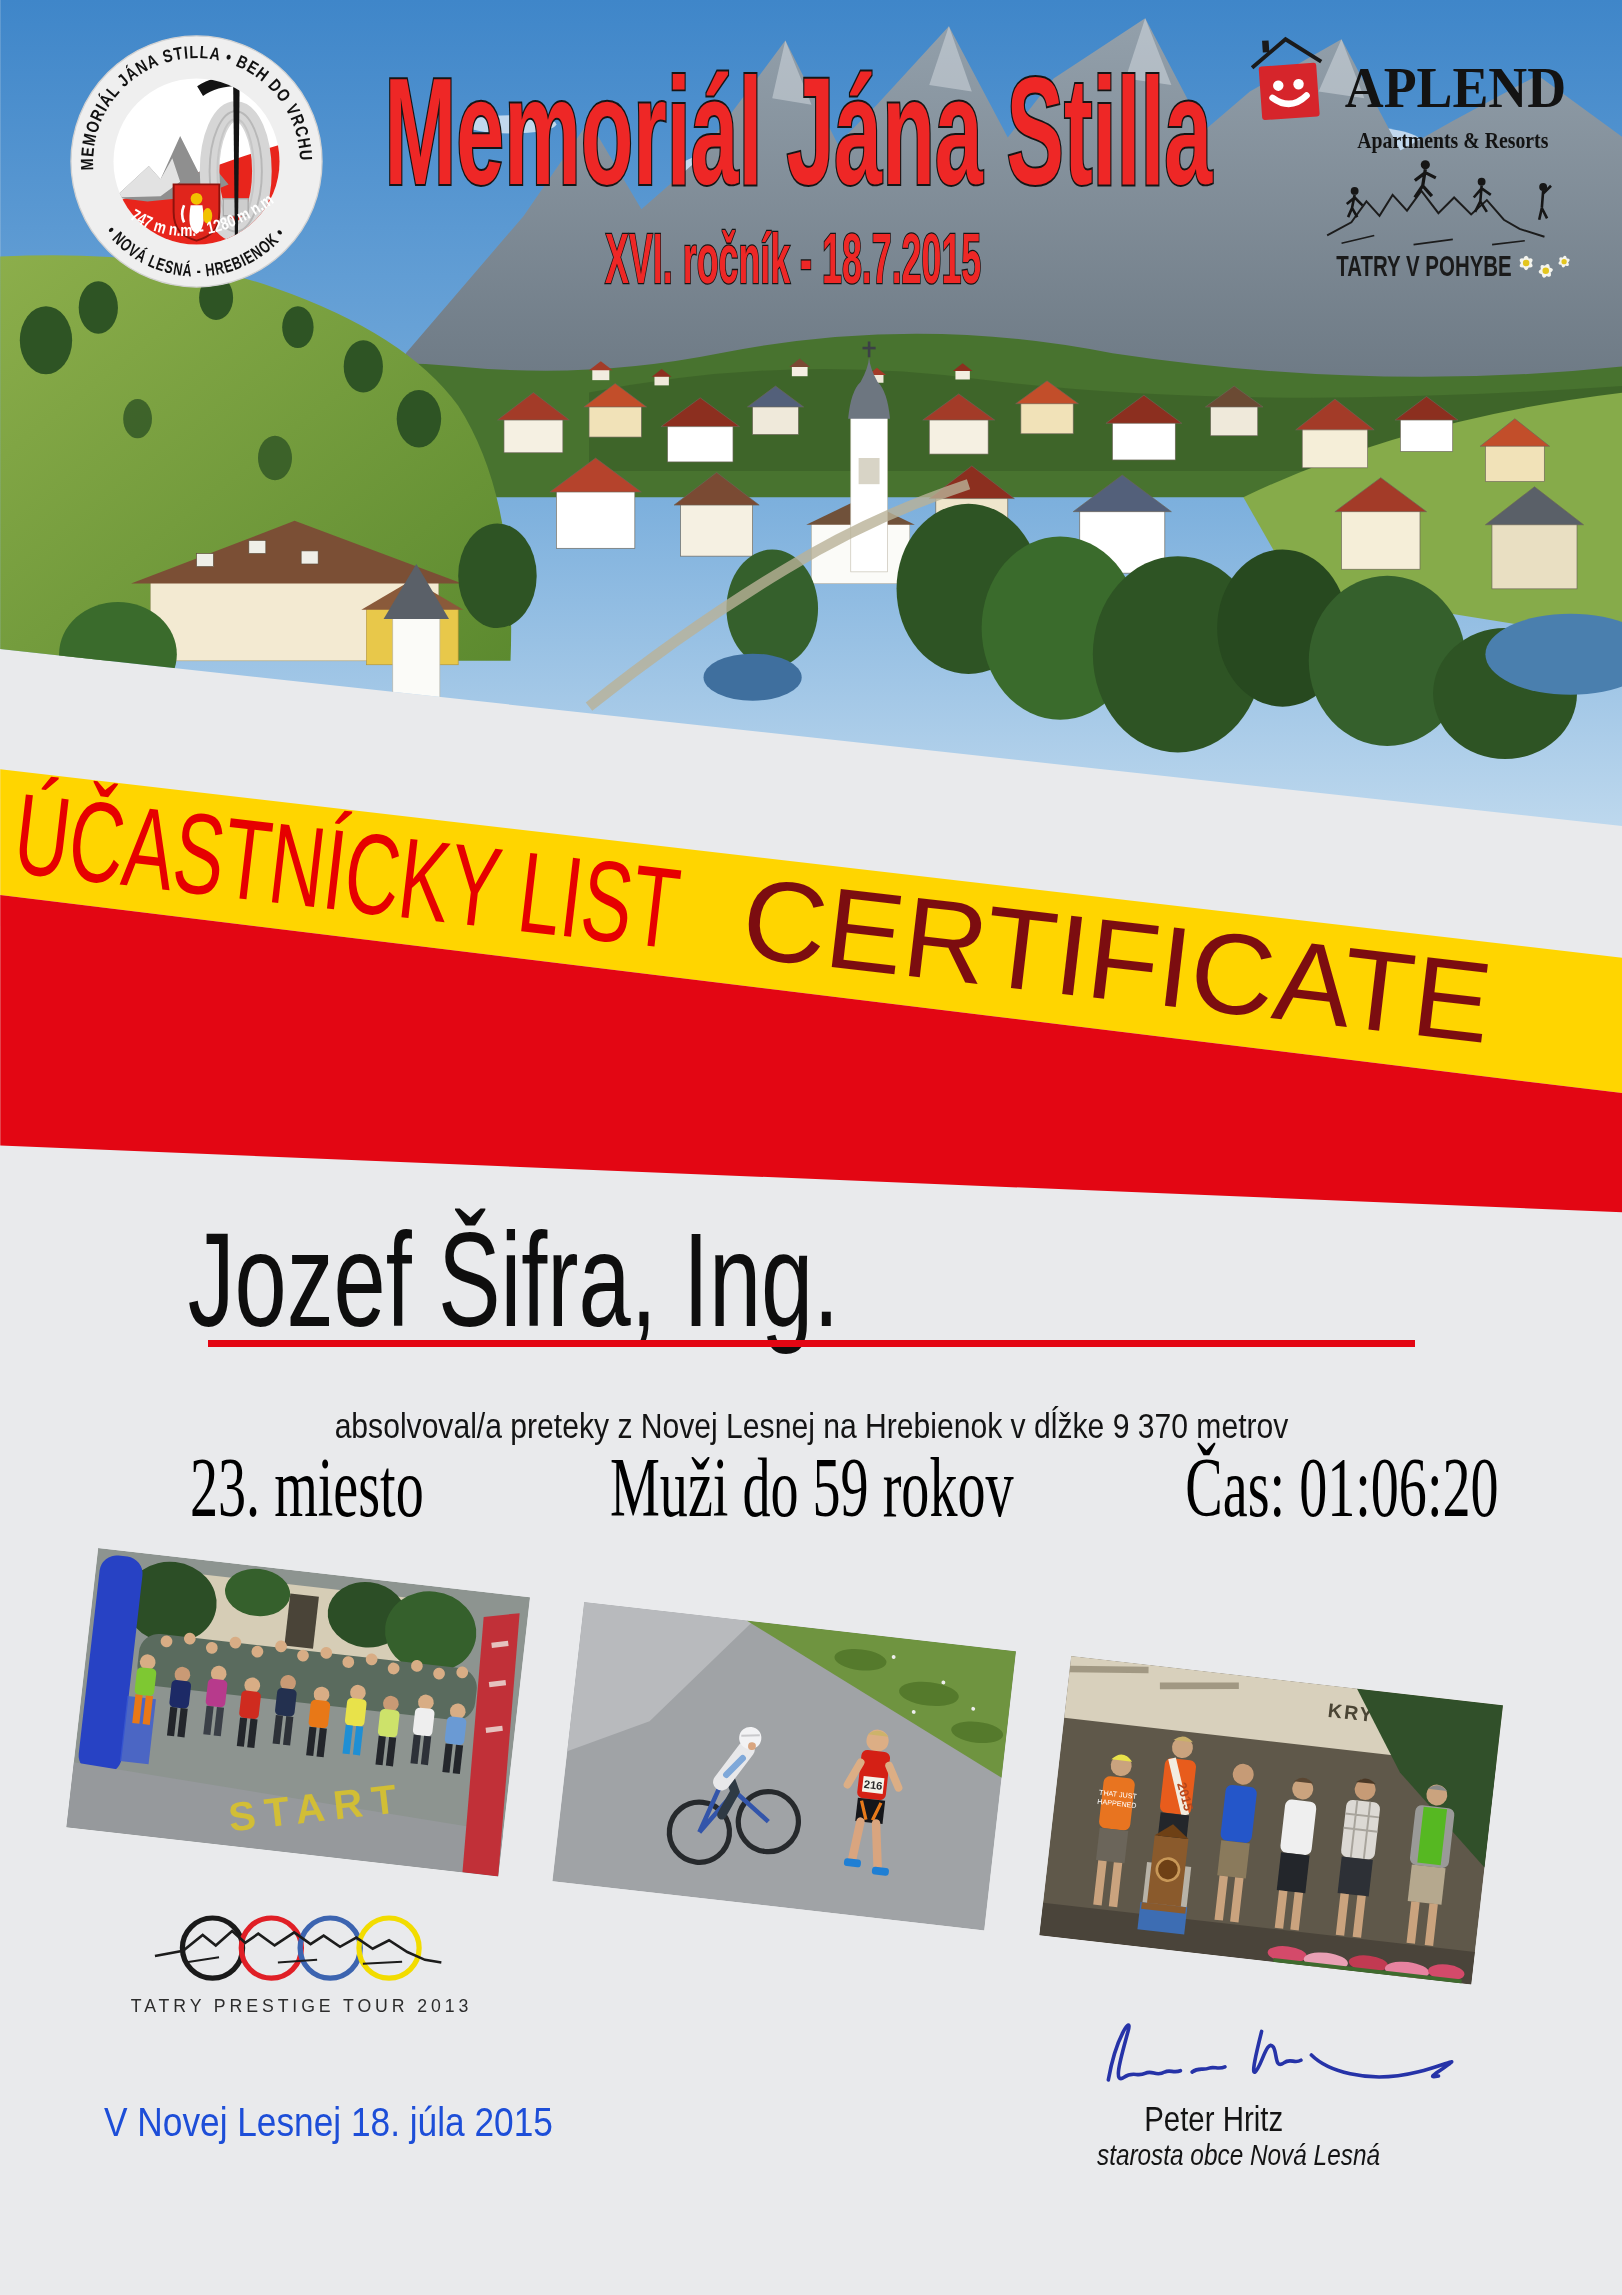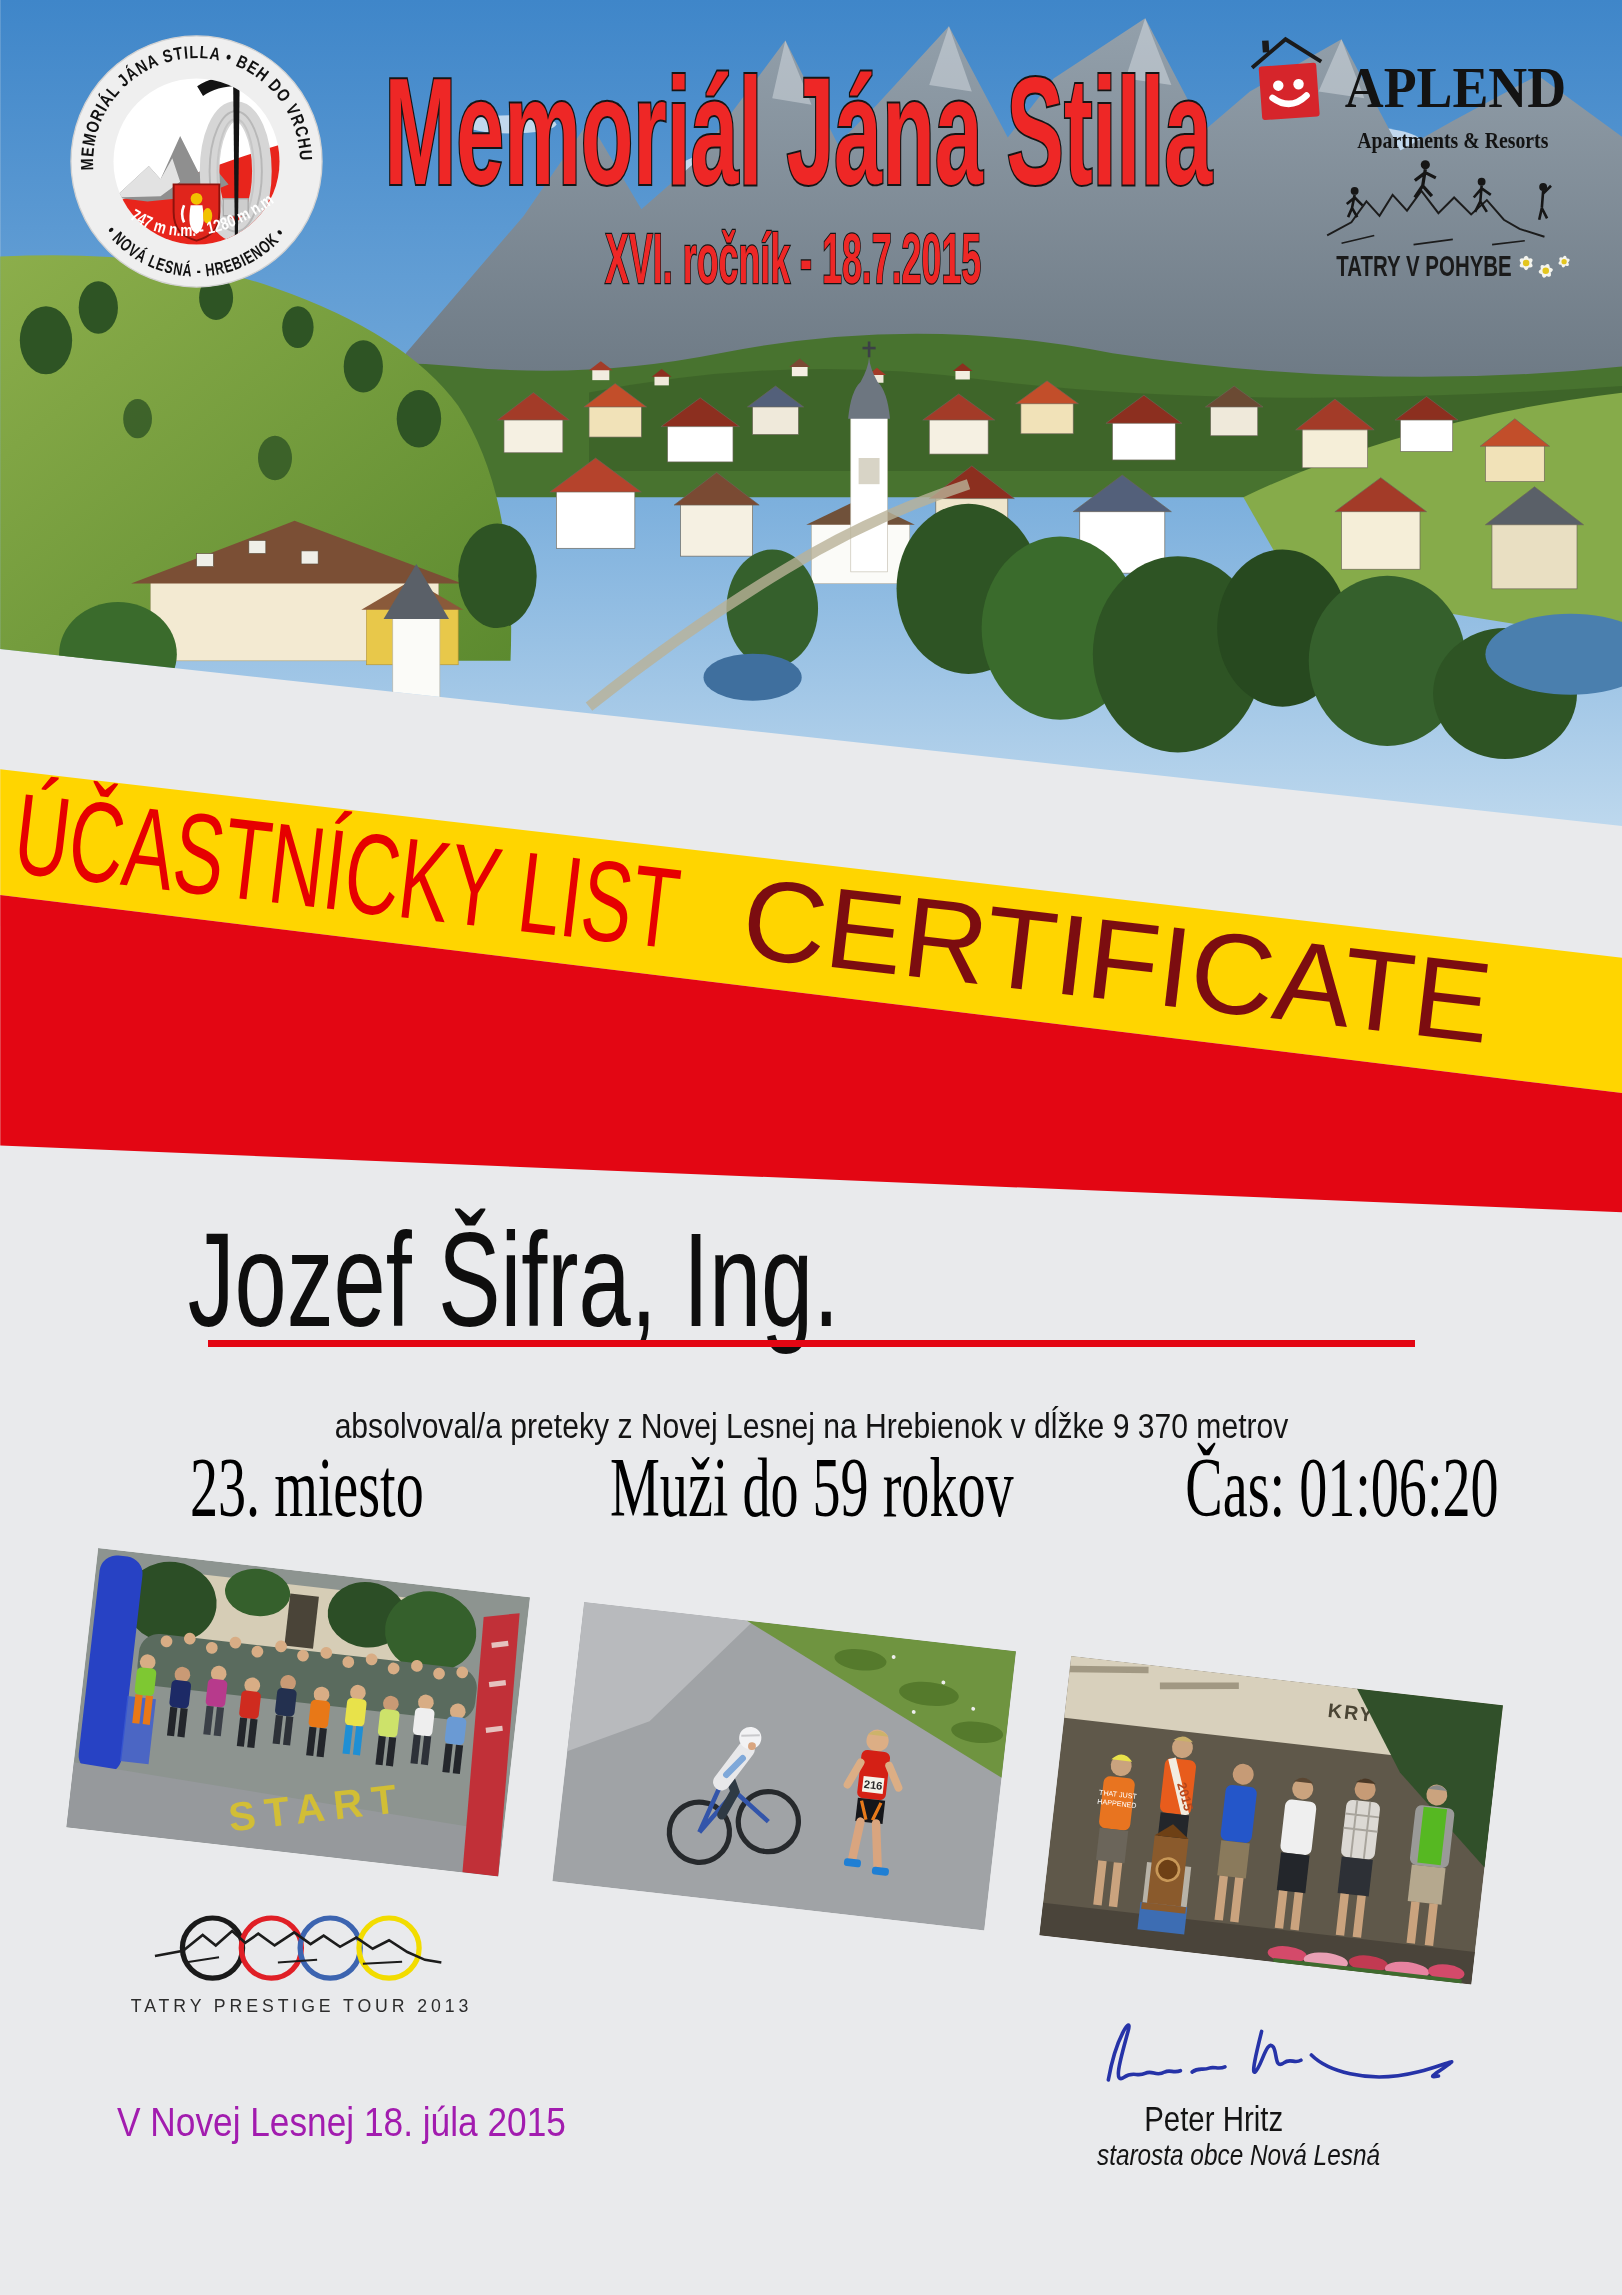--- a/index.html
+++ b/index.html
@@ -24,21 +24,21 @@
   #time{right:124px;}
   #place span{display:inline-block;transform:scaleX(.66);transform-origin:left top;white-space:nowrap;}
   #time span{display:inline-block;transform:scaleX(.66);transform-origin:right top;white-space:nowrap;}
   .photo{position:absolute;width:435px;height:281px;transform:rotate(6.5deg);transform-origin:top left;}
   #photo-start{left:98px;top:1548px;}
   #photo-road{left:584px;top:1602px;}
   #photo-podium{left:1071px;top:1656px;}
   #tour-rings{left:147px;top:1901px;}
   #tour-caption{left:105px;top:1996px;width:393px;text-align:center;font-size:17.7px;
      letter-spacing:3.9px;color:#2c2c2c;}
-  #dateline{left:117px;top:2102px;font-size:41px;line-height:1;color:#a21caf;}
+  #dateline{left:104px;top:2102px;font-size:41px;line-height:1;color:#1d4ed8;}
   #signature{left:1090px;top:2009px;}
   #signer{left:1070px;top:2091px;width:288px;text-align:center;color:#141414;}
   #signer .sname{font-size:35px;line-height:1.15;margin-top:8px;}
   #signer .srole{font-size:29px;line-height:1.15;font-style:italic;}
   #signer span{display:inline-block;transform:scaleX(.84);transform-origin:center top;white-space:nowrap;}
   svg text{font-family:"Liberation Sans",sans-serif;}
   svg text.serif{font-family:"Liberation Serif",serif;}
 </style>
 </head>
 <body>

